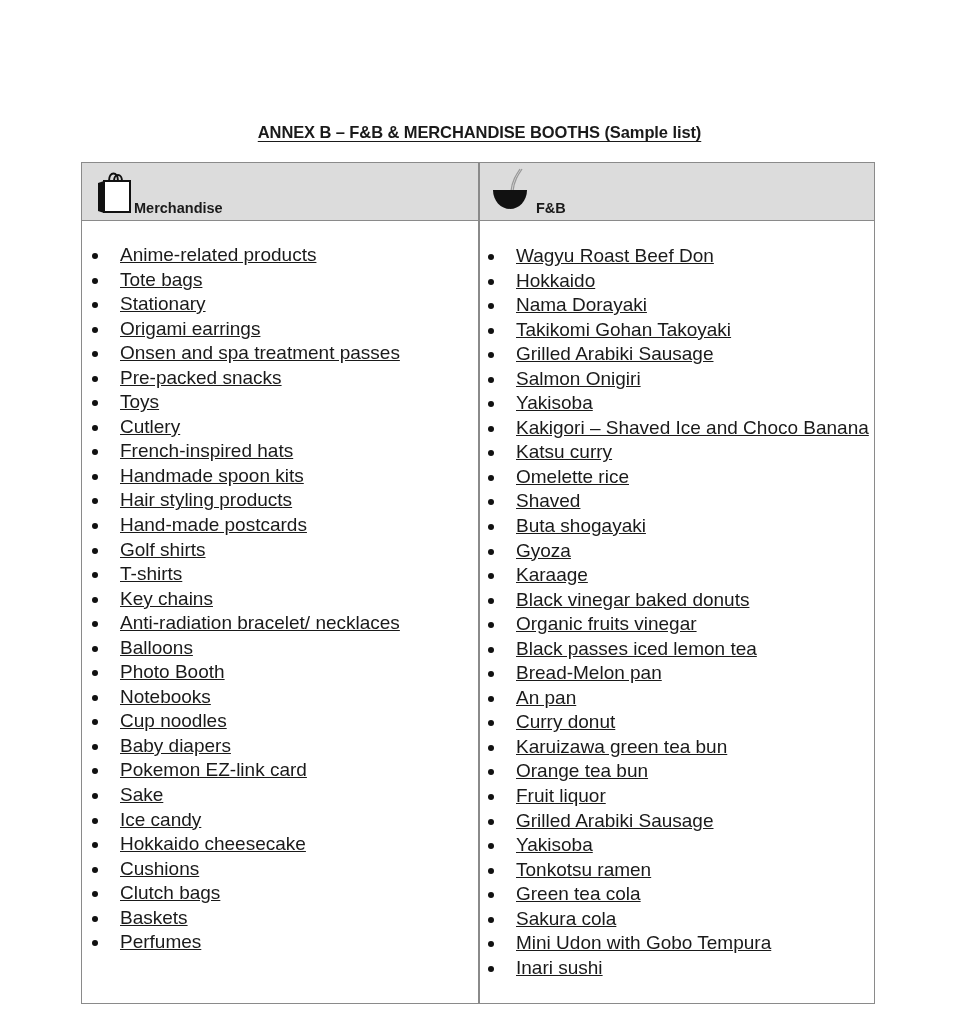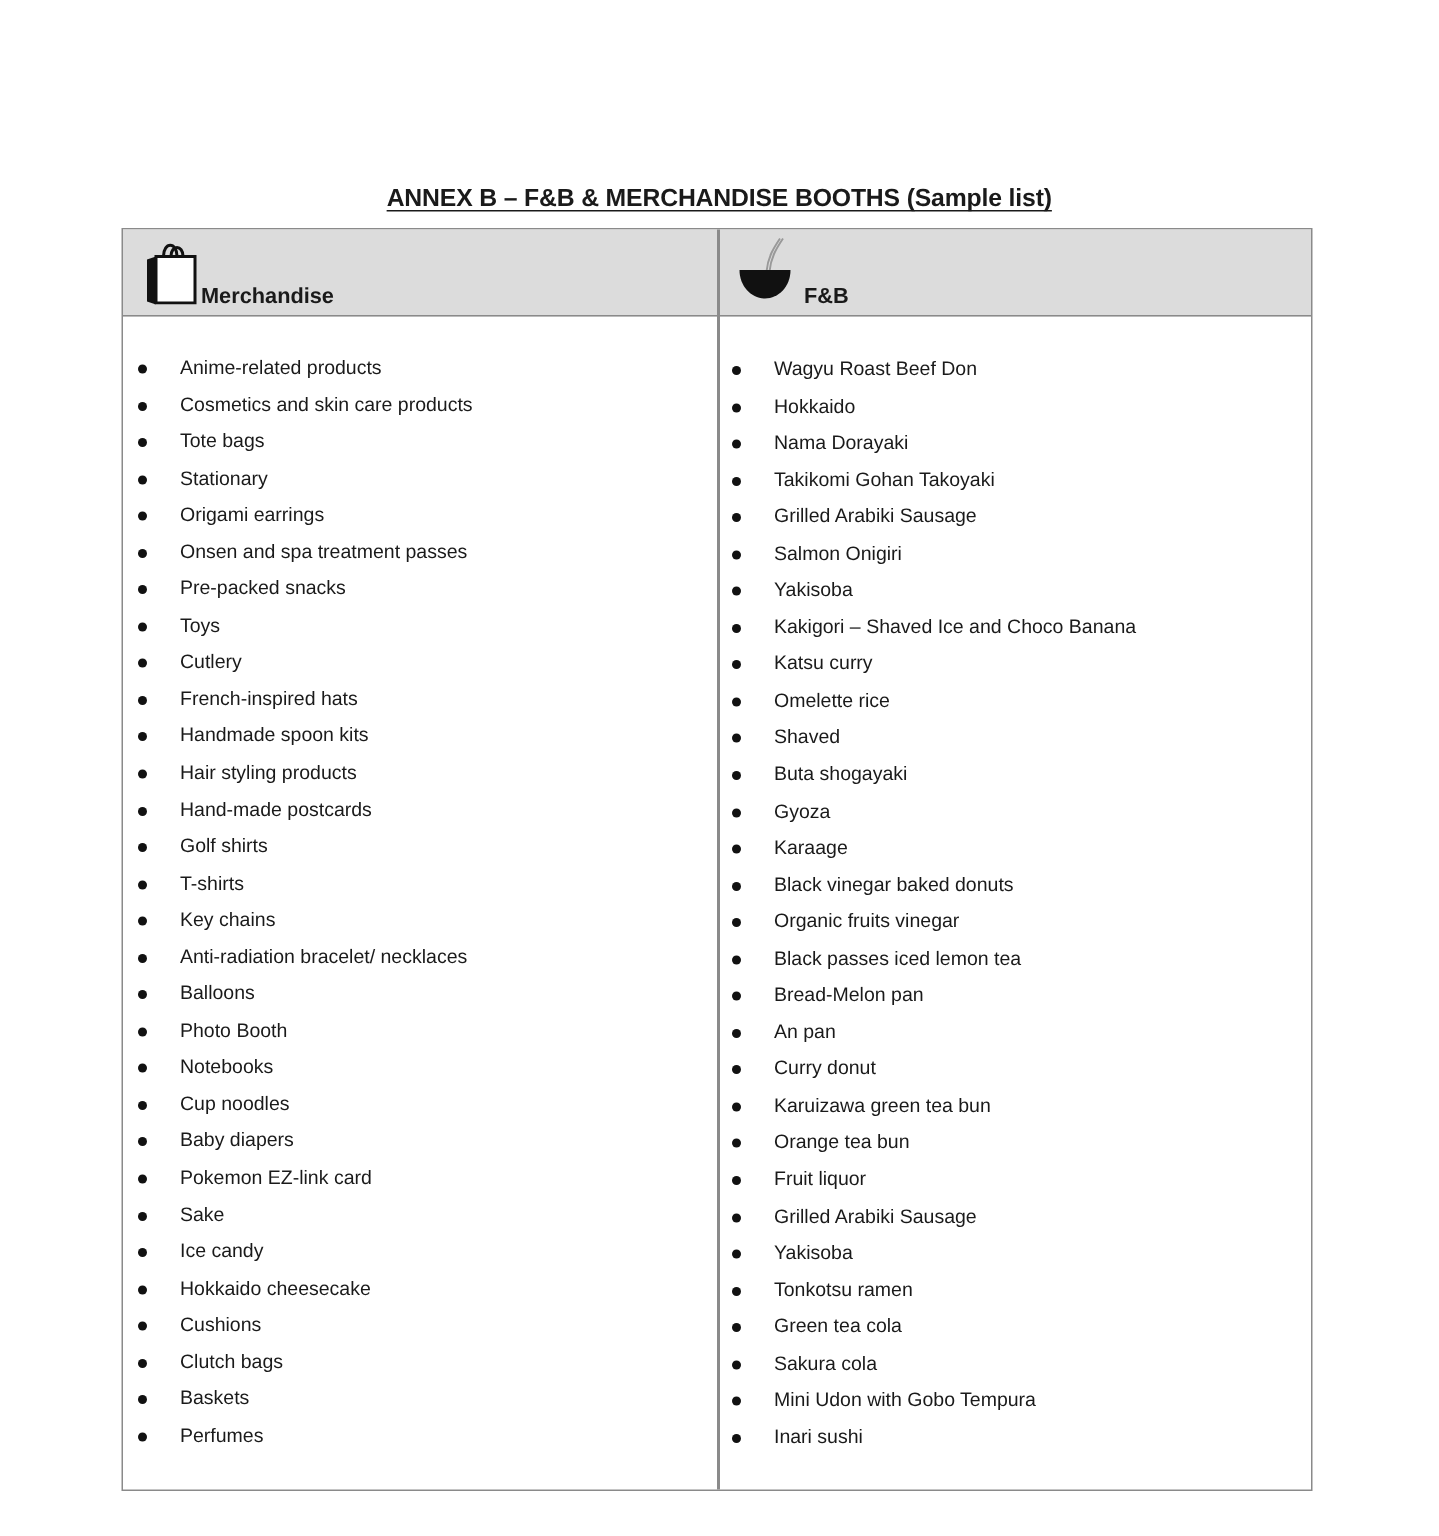--- a/index.html
+++ b/index.html
@@ -13,21 +13,21 @@
     .page { position: relative; width: 959px; height: 1024px; background: #fff; }
     .title {
       position: absolute; left: 0; width: 959px; top: 89px;
       text-align: center;
       font-weight: bold; font-size: 16.5px;
       text-decoration: underline; text-underline-offset: 3px;
       letter-spacing: -0.1px;
       margin-top: 34px;
     }
     .table {
-      position: absolute; left: 81px; top: 152px;
+      position: absolute; left: 81px; top: 162px;
       width: 794px; height: 842px;
       border: 1.5px solid #8a8a8a;
     }
     .header-row {
       position: absolute; left: 0; top: 0; width: 100%; height: 58px;
       background: #dcdcdc;
       border-bottom: 1.5px solid #8a8a8a;
     }
     .col-divider {
       position: absolute; left: 396px; top: 0; width: 1.5px; height: 100%;
@@ -36,21 +36,21 @@
     .hcell { position: absolute; top: 0; height: 58px; }
     .hcell.left { left: 0; width: 396px; }
     .hcell.right { left: 397px; width: 428px; }
     .hicon { position: absolute; }
     .hlabel { position: absolute; font-weight: bold; font-size: 14.5px; }
     .list { position: absolute; list-style: none; }
     .list.left { left: 8px; top: 80px; }
     .list.right { left: 404px; top: 81px; }
     .list li {
       position: relative; height: 24.55px; line-height: 24.55px;
-      font-size: 13px; padding-left: 30px; white-space: nowrap;
+      font-size: 19px; padding-left: 30px; white-space: nowrap; text-decoration: underline;
     }
     .list li .bullet {
       position: absolute; left: 2px; top: 10px;
       width: 6px; height: 6px; border-radius: 50%; background: #111;
     }
   </style>
 </head>
 <body>
 
 <div class="page">
@@ -74,21 +74,20 @@
           <path d="M2 23 L36 23 C36 34, 28 42, 19 42 C10 42, 2 34, 2 23 Z" fill="#111"></path>
         </svg>
         <div class="hlabel" style="left:57px; top:37px;">F&amp;B</div>
       </div>
     </div>
 
     <div class="col-divider"></div>
 
     <ul class="list left" id="merch-list">
         <li><span class="bullet"></span><span>Anime-related products</span></li>
-        <li><span class="bullet"></span><span>Cosmetics and skin care products</span></li>
         <li><span class="bullet"></span><span>Tote bags</span></li>
         <li><span class="bullet"></span><span>Stationary</span></li>
         <li><span class="bullet"></span><span>Origami earrings</span></li>
         <li><span class="bullet"></span><span>Onsen and spa treatment passes</span></li>
         <li><span class="bullet"></span><span>Pre-packed snacks</span></li>
         <li><span class="bullet"></span><span>Toys</span></li>
         <li><span class="bullet"></span><span>Cutlery</span></li>
         <li><span class="bullet"></span><span>French-inspired hats</span></li>
         <li><span class="bullet"></span><span>Handmade spoon kits</span></li>
         <li><span class="bullet"></span><span>Hair styling products</span></li>

